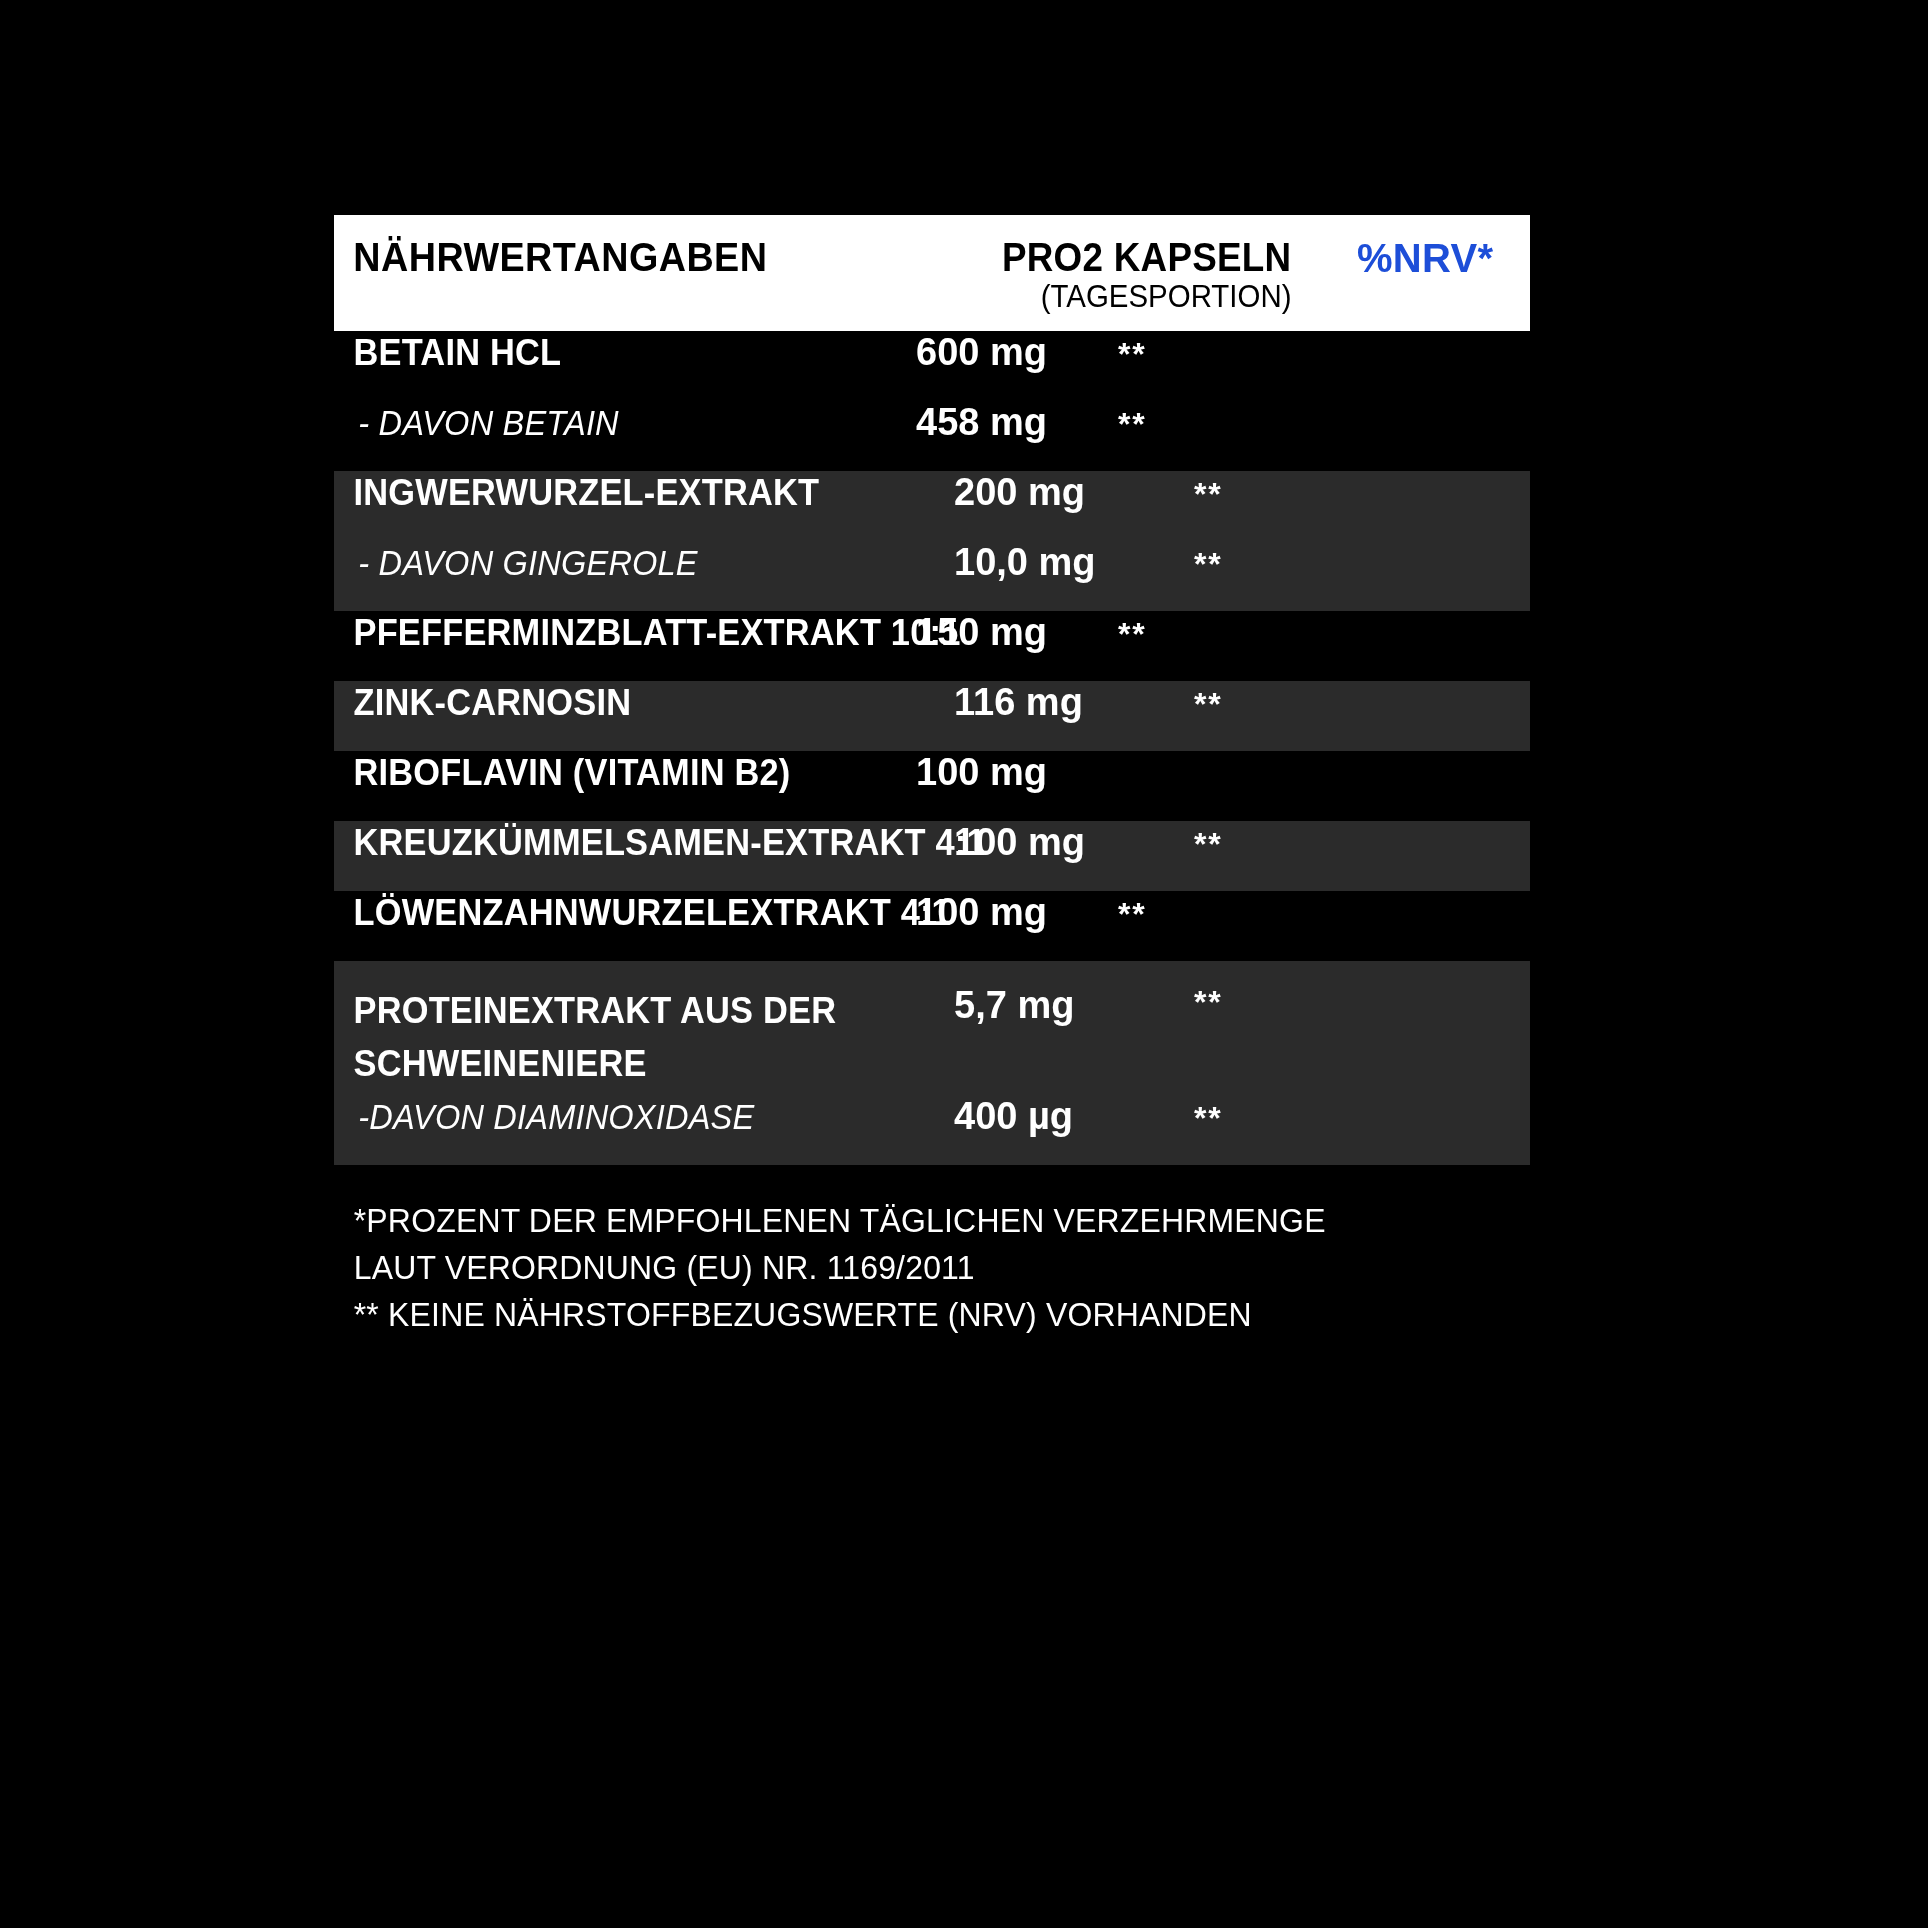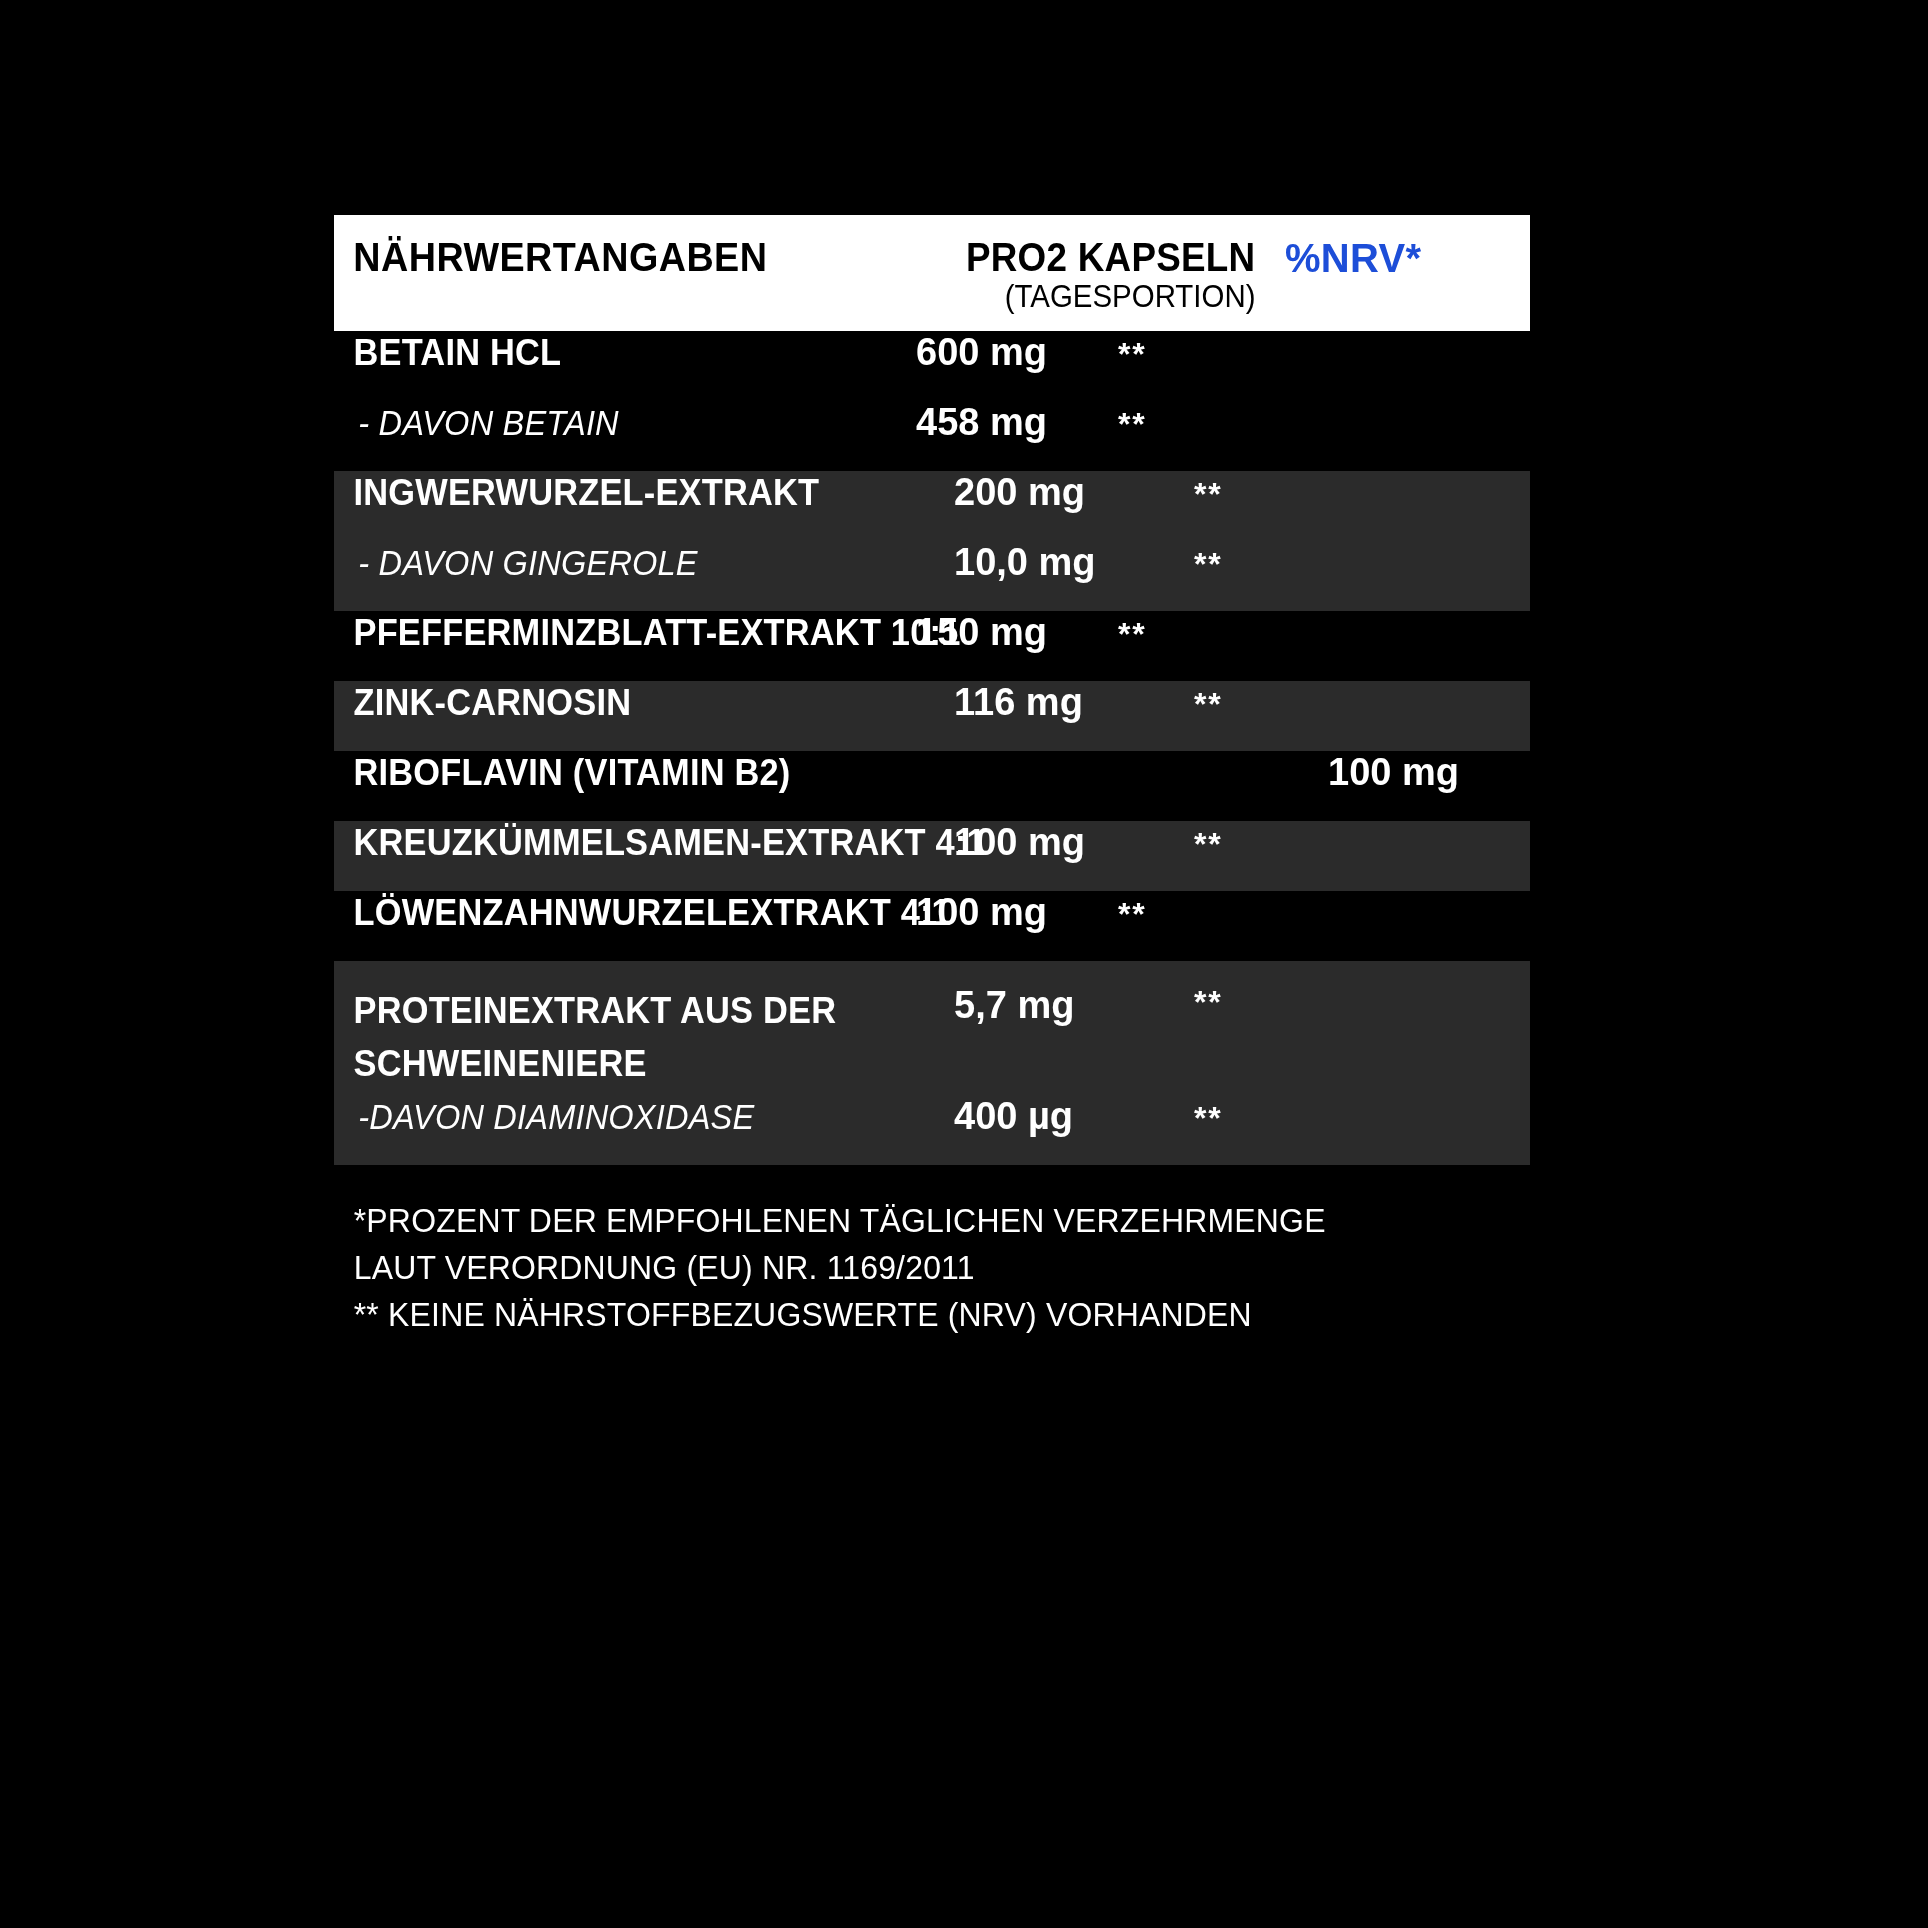--- a/index.html
+++ b/index.html
@@ -23,20 +23,21 @@
   }
 
   
   .table-header {
     background: #ffffff;
     color: #000000;
     display: flex;
     align-items: flex-start;
     padding: 21px 0 17px 0;
     box-sizing: border-box;
+    gap: 36px;
   }
   .th-name {
     width: 582px;
     padding-left: 21px;
     box-sizing: border-box;
     font-size: 41px;
     font-weight: bold;
     letter-spacing: 0.5px;
     line-height: 1.05;
     font-stretch: condensed;
@@ -78,21 +79,20 @@
 
   
   .rows {
     margin-top: 0px;
   }
   .row {
     display: flex;
     align-items: baseline;
     min-height: 70px;
     box-sizing: border-box;
-    justify-content: space-between;
   }
   .row.shaded { background: #2b2b2b; gap: 38px; }
   .row.plain  { background: #000000; }
 
   .c-name {
     width: 582px;
     box-sizing: border-box;
     padding-left: 21px;
     font-size: 37px;
     font-weight: bold;

